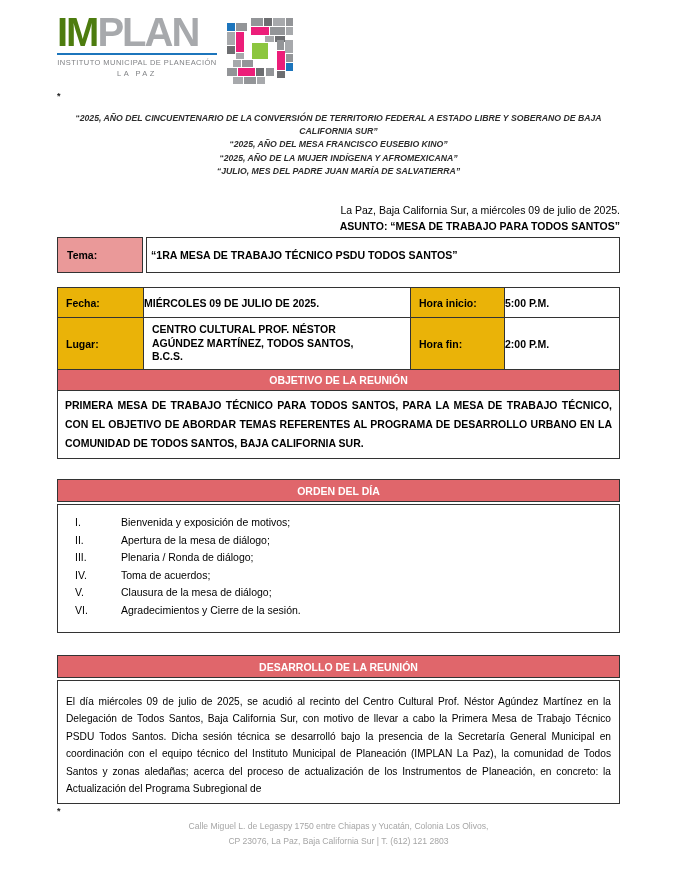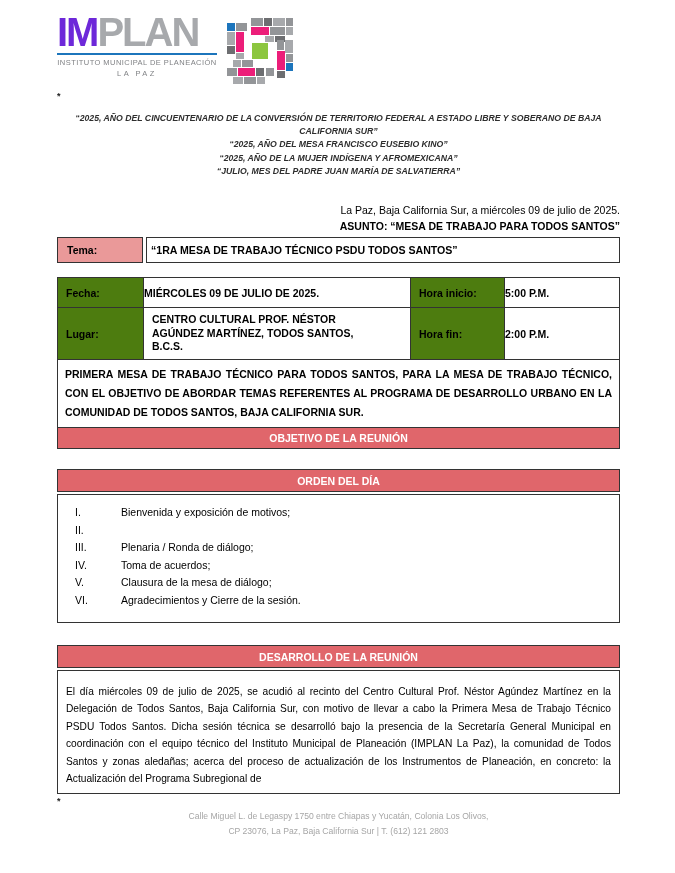--- a/index.html
+++ b/index.html
@@ -10,21 +10,21 @@
     font-family:"Liberation Sans", sans-serif;
     color:#000;
     box-sizing:border-box;
     padding:14px 55px 0 57px;
     overflow:hidden;
   }
   
   .logo-row{display:flex;align-items:flex-start;}
   .logo-text{width:160px;}
   .brand{font-size:40px;font-weight:bold;letter-spacing:-2px;line-height:0.92;white-space:nowrap;}
-  .brand .g1{color:#6d28d9;}
+  .brand .g1{color:#4d7c0f;}
   .brand .g2{color:#A7A9AC;}
   .blue-rule{height:2px;background:#1C75BC;margin:2px 0 3px 0;width:160px;}
   .logo-sub1{font-size:7.5px;color:#808285;letter-spacing:0.45px;text-align:center;white-space:nowrap;}
   .logo-sub2{font-size:7.5px;color:#808285;letter-spacing:2.5px;text-align:center;margin-top:2px;}
   .mosaic{margin-left:8px;margin-top:2px;}
   
   .marker{font-size:9px;font-weight:bold;color:#1a1a1a;height:10px;line-height:10px;margin-top:5px;}
   .marker.bottom{margin-top:2px;}
   
   .quotes{margin-top:11px;text-align:center;font-size:8.7px;font-weight:bold;font-style:italic;color:#2e2e2e;line-height:13.2px;}
@@ -32,33 +32,33 @@
   .dateline{margin-top:25px;text-align:right;font-size:10.5px;line-height:15.5px;}
   .dateline .subject{font-weight:bold;}
   
   .sec-hdr{
     border:1px solid #333;background:#E0666B;color:#fff;
     font-weight:bold;font-size:10.5px;text-align:center;
     height:23px;line-height:23px;box-sizing:border-box;
   }
   .minuta-hdr{margin-top:13px;height:25px;line-height:25px;}
   
-  .tema-row{display:flex;margin-top:3px;height:26px;}
+  .tema-row{display:flex;margin-top:3px;height:36px;}
   .tema-label{
     width:86px;box-sizing:border-box;border:1px solid #333;background:#EA9999;
     font-weight:bold;font-size:10.5px;display:flex;align-items:center;padding-left:9px;
   }
   .tema-value{
     flex:1;box-sizing:border-box;border:1px solid #333;margin-left:3px;background:#fff;
     font-weight:bold;font-size:10.6px;display:flex;align-items:center;padding-left:4px;
   }
   
   table.details{border-collapse:collapse;width:563px;margin-top:14px;table-layout:fixed;}
   table.details td{border:1px solid #333;box-sizing:border-box;font-size:10.5px;vertical-align:middle;}
-  td.lbl{background:#4d7c0f;font-weight:bold;padding:2px 4px 2px 8px;margin-top:15px;}
+  td.lbl{background:#eab308;font-weight:bold;padding:2px 4px 2px 8px;margin-top:15px;}
   td.val{background:#fff;font-weight:bold;padding:2px 4px 2px 0;}
   td.val.lugar{padding:4px 38px 4px 8px;line-height:1.32;}
   tr.r1 td{height:30px;}
   tr.r2 td{height:52px;}
   td.span-hdr{background:#E0666B;color:#fff;font-weight:bold;text-align:center;height:21px;padding:0;}
   td.objetivo-body{
     font-weight:bold;text-align:justify;padding:5px 7px;font-size:10.4px;line-height:19px;height:66px;vertical-align:top;
   }
   
   .orden-hdr{margin-top:20px;}
@@ -159,36 +159,37 @@
       <td class="lbl">Hora inicio:</td>
       <td class="val">5:00 P.M.</td>
     </tr>
     <tr class="r2">
       <td class="lbl">Lugar:</td>
       <td class="val lugar">CENTRO CULTURAL PROF. NÉSTOR AGÚNDEZ MARTÍNEZ, TODOS SANTOS, B.C.S.</td>
       <td class="lbl">Hora fin:</td>
       <td class="val">2:00 P.M.</td>
     </tr>
     <tr>
+      <td class="span-hdr" colspan="4">OBJETIVO DE LA REUNIÓN</td>
+    </tr>
+    <tr>
       <td class="objetivo-body" colspan="4">PRIMERA MESA DE TRABAJO TÉCNICO PARA TODOS SANTOS, PARA LA MESA DE TRABAJO TÉCNICO, CON EL OBJETIVO DE ABORDAR TEMAS REFERENTES AL PROGRAMA DE DESARROLLO URBANO EN LA COMUNIDAD DE TODOS SANTOS, BAJA CALIFORNIA SUR.</td>
-    </tr>
-    <tr>
-      <td class="span-hdr" colspan="4">OBJETIVO DE LA REUNIÓN</td>
     </tr>
   </tbody>
     </table>
 
   <div class="sec-hdr orden-hdr">ORDEN DEL DÍA</div>
   <div class="orden-box">
     <div class="oitem">
         <span class="num">I.</span>
         <span>Bienvenida y exposición de motivos;</span>
       </div>
     <div class="oitem">
         <span class="num">II.</span>
+        <span>Apertura de la mesa de diálogo;</span>
       </div>
     <div class="oitem">
         <span class="num">III.</span>
         <span>Plenaria / Ronda de diálogo;</span>
       </div>
     <div class="oitem">
         <span class="num">IV.</span>
         <span>Toma de acuerdos;</span>
       </div>
     <div class="oitem">

